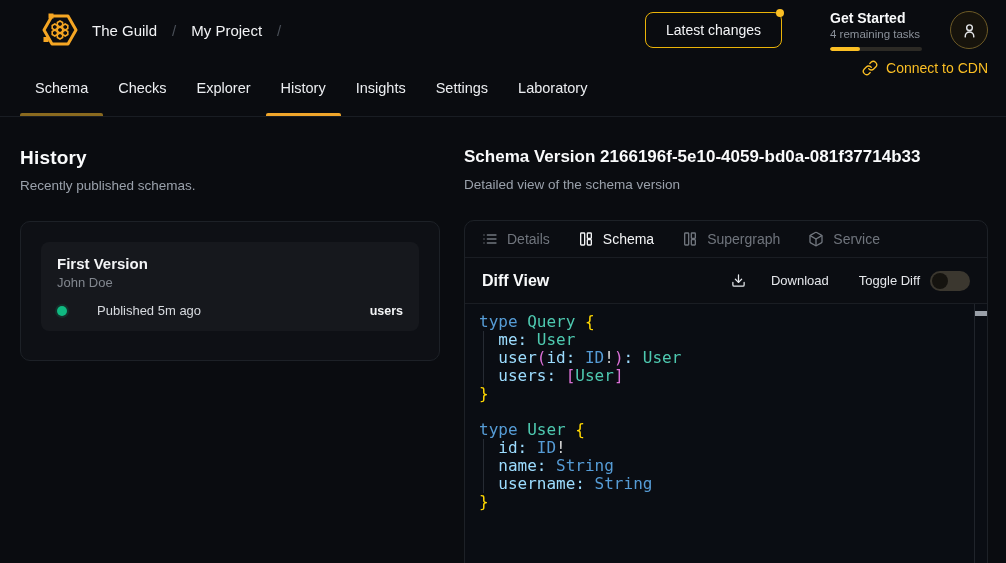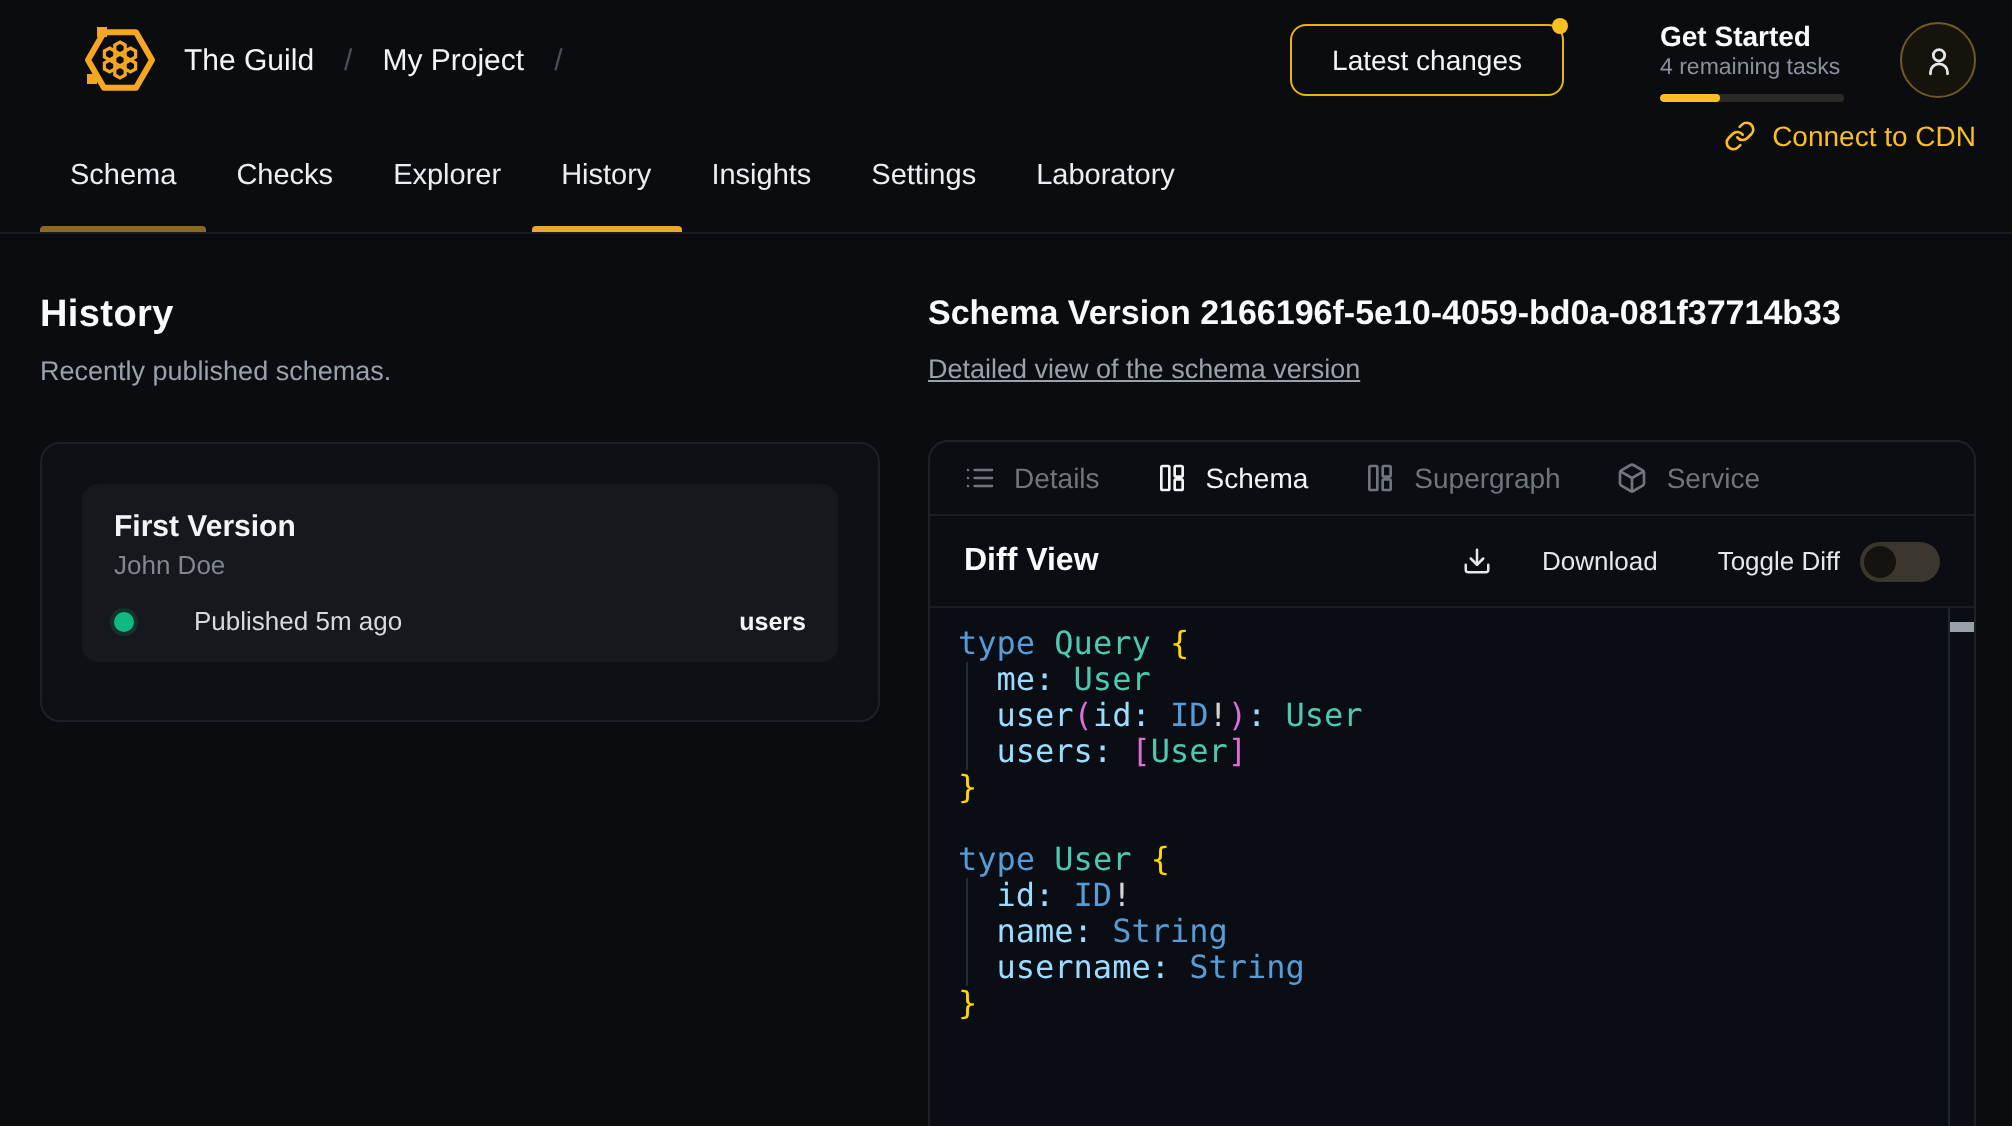--- a/index.html
+++ b/index.html
@@ -56,21 +56,21 @@
   .cdn-link { margin-left:auto; display:flex; gap:8px;
               color:#fbbf24; font-size:14px; cursor:pointer; }
 
   
   .content { display:flex; gap:24px; padding:30px 18px 0 20px; }
   .left-col { width:420px; flex:none; }
   .right-col { flex:1; min-width:0; }
   .section-title { font-size:19px; font-weight:700; color:#f9fafb; letter-spacing:.2px; }
   .section-sub { font-size:13.5px; color:#9aa1ab; margin-top:9px; }
   .detail-title { font-size:17px; font-weight:700; color:#f9fafb; }
-  .detail-sub { font-size:13.5px; color:#9aa1ab; margin-top:10px;text-decoration:underline; }
+  .detail-sub { font-size:13.5px; color:#9aa1ab; margin-top:10px; }
 
   
   .versions-panel { margin-top:28px; border:1px solid #1d2127; background:#0e1015;
                     border-radius:10px; padding:20px; height:140px; }
   .version-card { background:#16181d; border-radius:8px; padding:13px 16px; cursor:pointer; }
   .vc-name { font-size:15px; font-weight:600; color:#f3f4f6; }
   .vc-author { font-size:13px; color:#82878f; margin-top:3px; }
   .vc-meta { display:flex; align-items:center; margin-top:13px;gap:20px; }
   .vc-dot { width:10px; height:10px; border-radius:50%; background:#10b981;
             box-shadow:0 0 0 2px rgba(16,185,129,.15); margin-right:10px; flex:none; }

